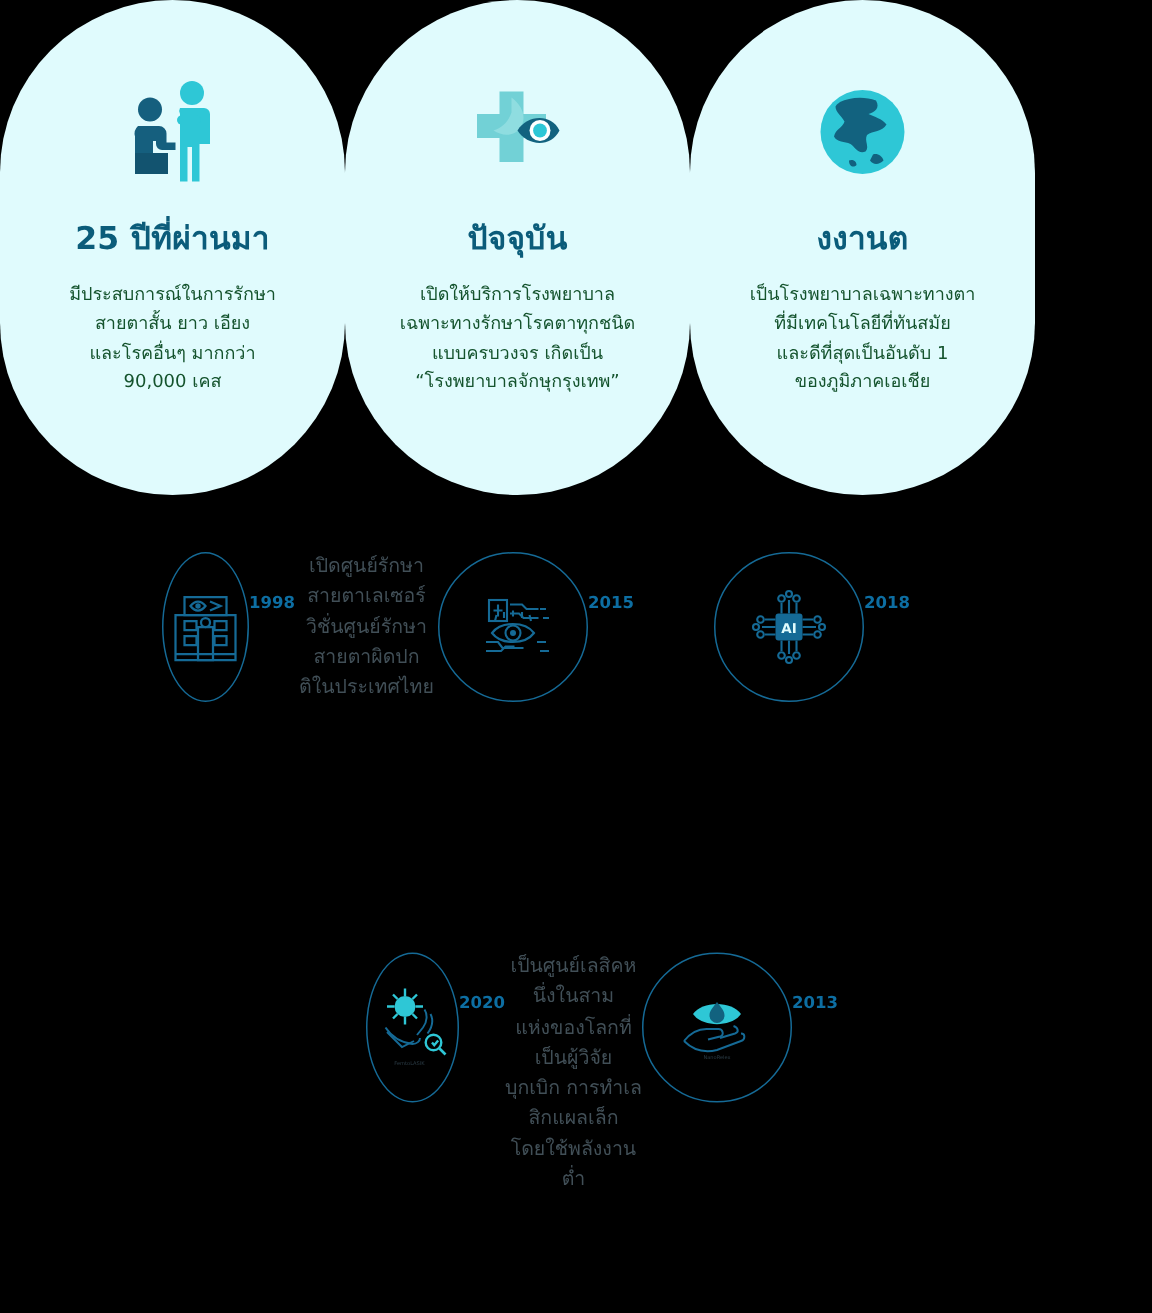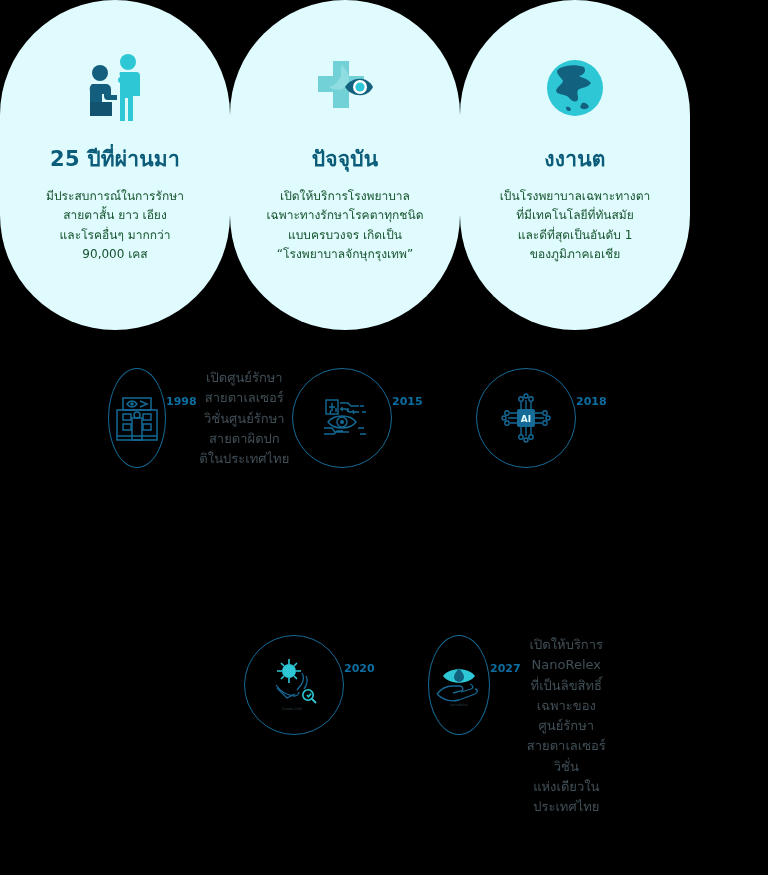--- a/index.html
+++ b/index.html
@@ -190,29 +190,29 @@
         <path d="M42 21c2 4 1 9-2 13"></path>
         <path d="M12 30c4 6 10 10 18 11 3 0 5-2 5-4"></path>
         <path d="M13 33l10 10 8-4"></path>
         <circle cx="44" cy="40" r="5.2" stroke="#2ec7d6" stroke-width="1.6"></circle>
         <path d="M43 40l1.5 1.8 2.6-3.2" stroke="#2ec7d6" stroke-width="1.6"></path>
         <path d="M48 44l4 4" stroke="#2ec7d6" stroke-width="1.8"></path>
         <text class="icon-label" x="28" y="55" text-anchor="middle" stroke="none">FemtoLASIK</text>
       </svg>
     </div>
     <div class="tl-year">2020</div>
+    <div class="tl-text">เป็นศูนย์เลสิคหนึ่งในสาม<br>แห่งของโลกที่เป็นผู้วิจัย<br>บุกเบิก การทำเลสิกแผลเล็ก<br>โดยใช้พลังงานต่ำ</div>
   </div>
 
   <div class="tl-item">
     <div class="tl-circle">
       <svg width="60" height="58" viewBox="0 0 60 58" fill="none" stroke="#156a96" stroke-width="1.3">
         <path d="M14 20c6-9 26-9 32 0-6 9-26 9-32 0z" fill="#2ec7d6" stroke="none"></path>
         <path d="M30 12c3 4 5 6 5 9a5 5 0 0 1-10 0c0-3 2-5 5-9z" fill="#12627f" stroke="none"></path>
         <path d="M41 28c3 1 4 4 1 5l-10 3"></path>
         <path d="M8 38c4-5 9-8 15-8h8c3 0 4 4 1 5l-8 2"></path>
         <path d="M8 38c6 6 14 8 22 6l16-6c3-1 3-5 0-5"></path>
         <text class="icon-label" x="30" y="50" text-anchor="middle" stroke="none">NanoRelex</text>
       </svg>
     </div>
-    <div class="tl-year">2027</div>
-    <div class="tl-text">เปิดให้บริการ NanoRelex<br>ที่เป็นลิขสิทธิ์เฉพาะของ<br>ศูนย์รักษาสายตาเลเซอร์วิชั่น<br>แห่งเดียวในประเทศไทย</div>
+    <div class="tl-year">2013</div>
   </div>
 </div>
 
 </body></html>

